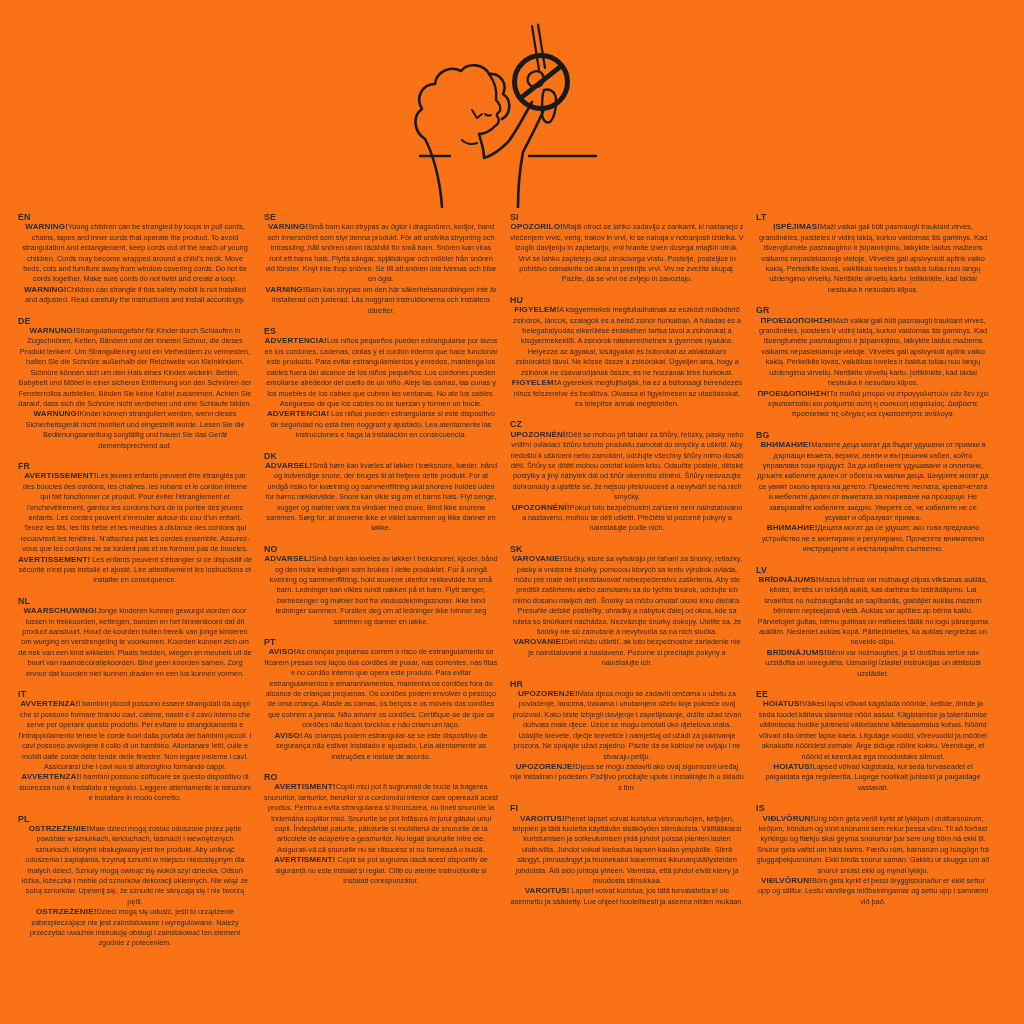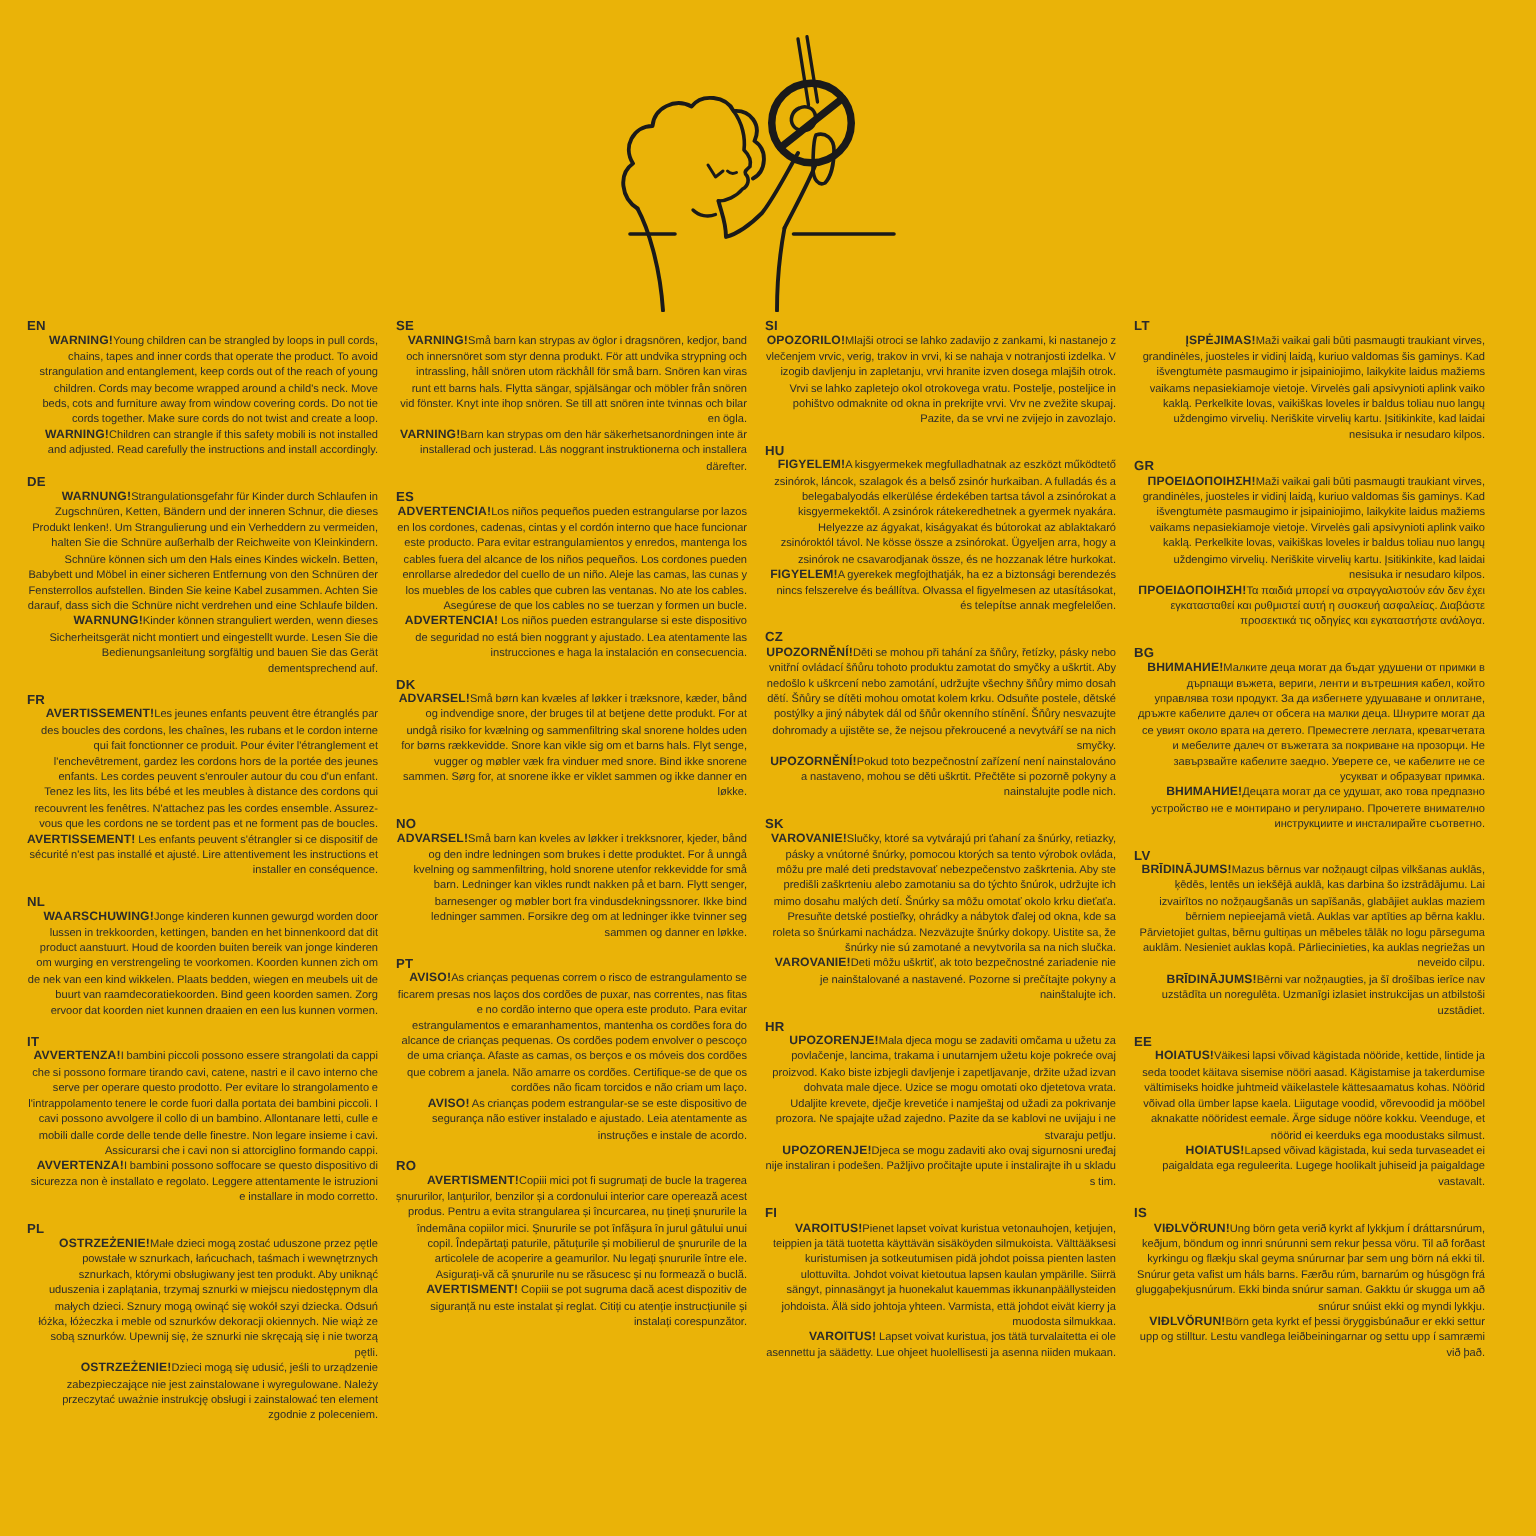--- a/index.html
+++ b/index.html
@@ -1,24 +1,24 @@
 <!DOCTYPE html>
 <html><head>
 <meta charset="utf-8">
 <style>
   html,body{margin:0;padding:0;background:#ffffff;}
   body{width:1024px;height:1024px;position:relative;overflow:hidden;
        font-family:"Liberation Sans","DejaVu Sans",sans-serif;color:#2b2b2b;}
-  .sheet{position:absolute;inset:0;background:#eab308;}
+  .sheet{position:absolute;inset:0;background:#f97316;}
   .illustration{position:absolute;left:392px;top:12px;width:252px;height:196px;}
   .col{position:absolute;top:212px;width:234px;}
   .col-1{left:18px}.col-2{left:264px}.col-3{left:510px}.col-4{left:756px}
   .lang-section{margin:0 0 10px 0;}
   .lang-code{font-weight:bold;font-size:8.8px;line-height:10.4px;letter-spacing:.2px;}
-  .para{font-size:7.4px;line-height:10.4px;text-align:right;word-spacing:-0.2px;}
+  .para{font-size:7.4px;line-height:10.4px;text-align:center;word-spacing:-0.2px;}
   .lead{font-weight:bold;font-size:8.1px;letter-spacing:.1px;}
   svg .ln{fill:none;stroke:#1a1a1a;stroke-linecap:round;stroke-linejoin:round;}
 </style>
 </head>
 <body>
 
 <div class="sheet">
 
   <svg class="illustration" viewBox="0 0 252 196" aria-hidden="true">
 

